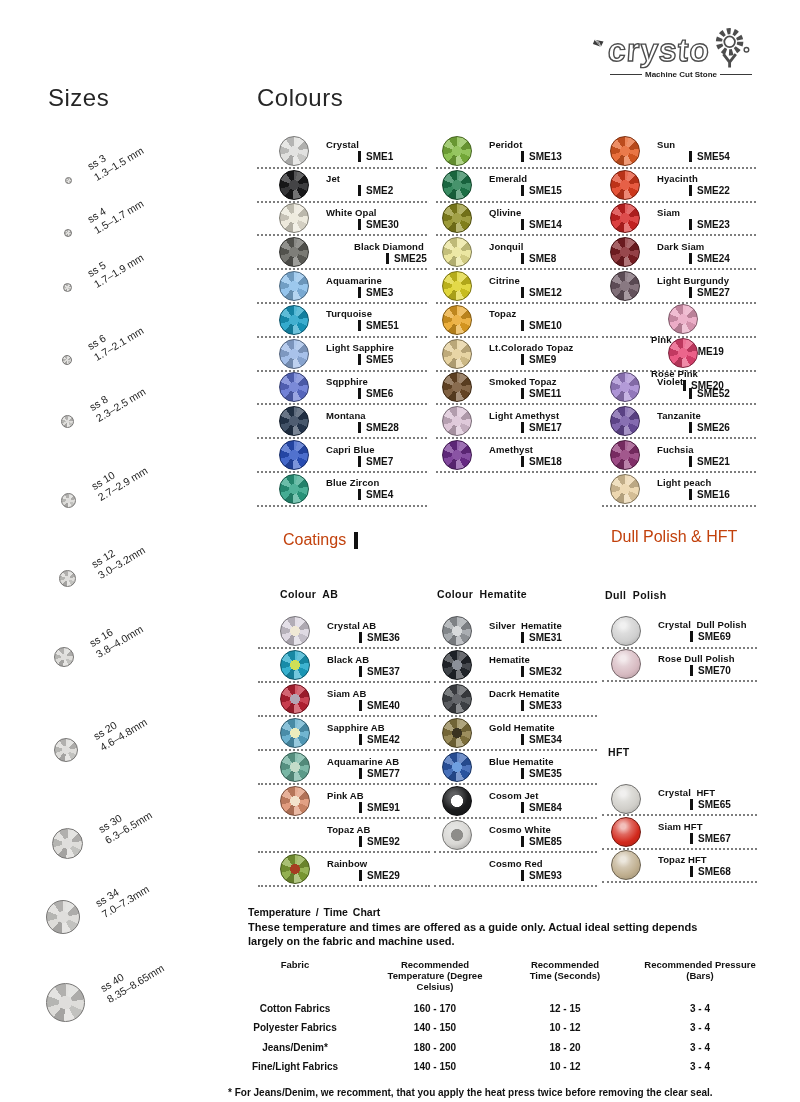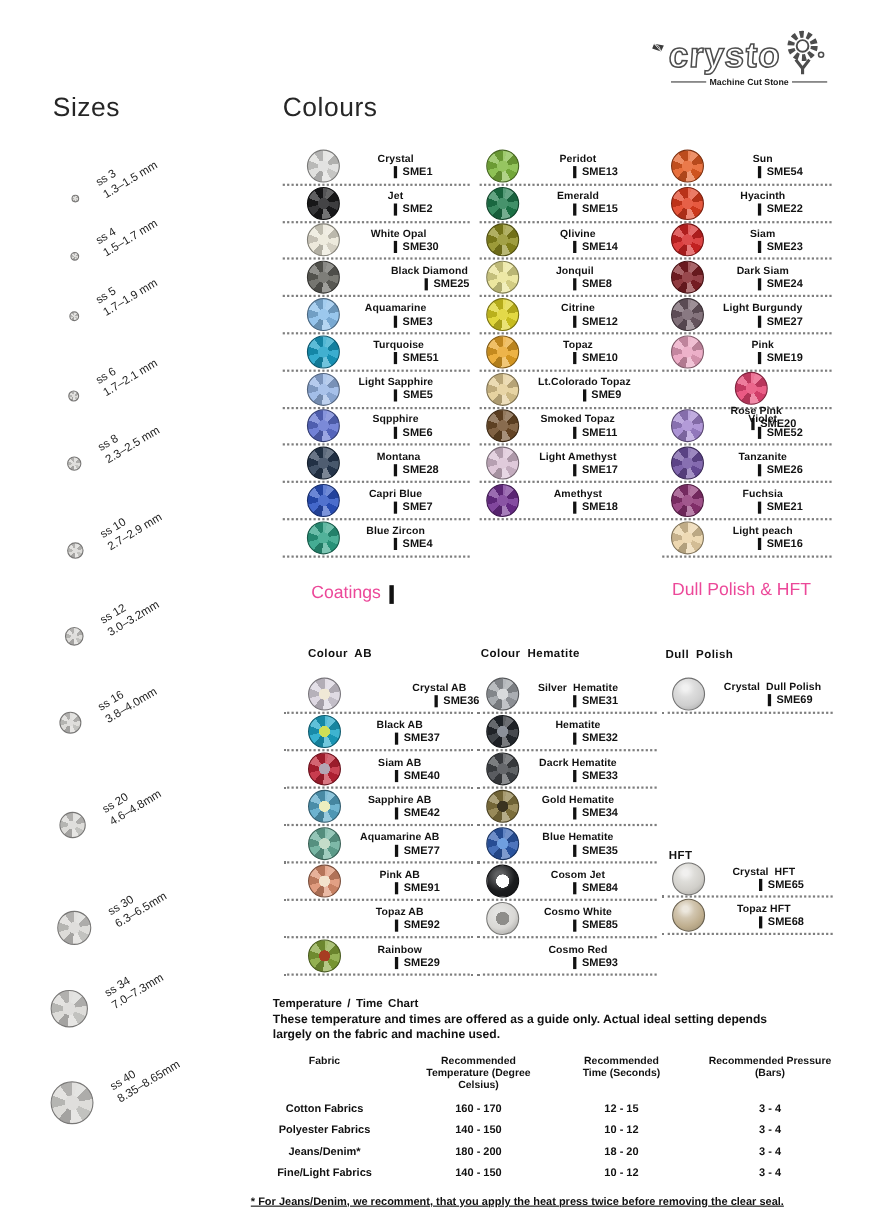--- a/index.html
+++ b/index.html
@@ -27,34 +27,34 @@
   .size-crystal{position:absolute;border-radius:50%;border:1px solid #8f8f8b;}
   .size-label{position:absolute;font-size:10.5px;color:#1c1c1c;line-height:1.2;
               transform:rotate(-31deg);transform-origin:0 100%;white-space:nowrap;}
   .size-code{display:block;}
   .size-range{display:block;}
 
   
   .swatch-col{position:absolute;}
   .entry{display:flex;align-items:center;border-bottom:2px dotted #7d7d7d;}
   .swatch{width:30px;height:30px;flex:0 0 30px;border-radius:50%;border:1px solid #555;}
-  .entry-text{margin-left:17px;display:flex;flex-direction:column;align-items:center;}
+  .entry-text{margin-left:17px;display:flex;flex-direction:column;}
   .entry-name{font-size:9.5px;font-weight:bold;white-space:pre;letter-spacing:.1px;}
   .entry-code{font-size:10px;font-weight:bold;margin-left:32px;margin-top:1px;display:flex;align-items:center;}
   .bar{width:3px;height:11px;background:#111;margin-right:5px;flex:0 0 3px;}
 
   
   .sub-hdr{position:absolute;font-size:10.5px;font-weight:bold;letter-spacing:.4px;word-spacing:3px;}
   #hdr-ab{left:280px;top:588px;}
   #hdr-hem{left:437px;top:588px;}
   #hdr-dull{left:605px;top:589px;}
-  #hdr-hft{left:608px;top:772px;}
+  #hdr-hft{left:608px;top:746px;}
 
   
-  .mid-title{position:absolute;font-size:16px;font-weight:400;color:#ec4899;}
+  .mid-title{position:absolute;font-size:16px;font-weight:400;color:#c2410c;}
   #coatings-title{left:283px;top:531px;display:flex;align-items:center;}
   .title-bar{display:inline-block;width:3.5px;height:17px;background:#111;margin-left:8px;}
   #dullhft-title{left:611px;top:528px;}
 
   
   #colours-col-1{left:257px;top:135px;width:170px;}
   #colours-col-2{left:436px;top:135px;width:162px;}
   #colours-col-3{left:602px;top:135px;width:154px;}
   #coat-ab{left:258px;top:615px;width:172px;}
   #coat-hem{left:434px;top:615px;width:163px;}
@@ -62,21 +62,21 @@
   #coat-hft{left:602px;top:783px;width:155px;}
 
   
   #temp-chart{position:absolute;left:220px;top:906px;width:565px;}
   .temp-title{font-size:10.5px;font-weight:bold;margin-left:28px;word-spacing:2px;}
   .temp-desc{font-size:11px;font-weight:bold;margin-left:28px;margin-top:3px;width:480px;line-height:1.25;}
   .temp-table{display:grid;grid-template-columns:150px 130px 130px 140px;margin-top:10px;}
   .tcell{text-align:center;font-weight:bold;}
   .thead{font-size:9.5px;line-height:1.2;white-space:pre-line;padding-bottom:6px;}
   .tdata{font-size:10px;height:19.5px;display:flex;align-items:center;justify-content:center;}
-  .temp-footnote{font-size:10px;font-weight:bold;margin-left:8px;margin-top:10px;text-decoration:underline;}
+  .temp-footnote{font-size:10px;font-weight:bold;margin-left:8px;margin-top:10px;}
 </style>
 </head>
 <body>
 
 <div class="page">
 
   <div class="logo">
     <div class="logo-row">
       <svg class="logo-diamond" width="16" height="14" viewBox="0 0 16 14">
         <polygon points="3,1 13,3 10,9 1,6" fill="#3c3c3c"></polygon>
@@ -421,21 +421,21 @@
       <div class="entry" style="height: 33.8px;">
     <span class="swatch" style="margin-left: 8px; background: radial-gradient(circle, rgb(137, 121, 130) 0px, rgb(137, 121, 130) 25%, rgba(0, 0, 0, 0) 26%), conic-gradient(from 15deg, rgb(157, 143, 151) 0deg, rgb(157, 143, 151) 30deg, rgb(89, 73, 82) 30deg, rgb(89, 73, 82) 65deg, rgb(133, 116, 125) 65deg, rgb(133, 116, 125) 100deg, rgb(100, 82, 92) 100deg, rgb(100, 82, 92) 135deg, rgb(166, 153, 160) 135deg, rgb(166, 153, 160) 170deg, rgb(84, 69, 78) 170deg, rgb(84, 69, 78) 205deg, rgb(128, 111, 120) 205deg, rgb(128, 111, 120) 240deg, rgb(93, 76, 86) 240deg, rgb(93, 76, 86) 275deg, rgb(154, 140, 148) 275deg, rgb(154, 140, 148) 310deg, rgb(91, 75, 84) 310deg, rgb(91, 75, 84) 345deg, rgb(147, 132, 140) 345deg, rgb(147, 132, 140) 360deg), radial-gradient(circle at 38% 32%, rgb(190, 181, 186) 0px, rgb(190, 181, 186) 10%, rgb(111, 91, 102) 50%, rgb(72, 59, 66) 100%); border-color: rgb(61, 50, 56);"></span>
     <span class="entry-text">
       <span class="entry-name">Light Burgundy</span>
       <span class="entry-code">
         <i class="bar"></i>
         <b class="entry-code-text">SME27</b>
       </span>
     </span>
   </div>
-      <div class="entry" style="height: 33.8px;">
+      <div class="entry" style="height: 33.8px; flex-direction: column;">
     <span class="swatch" style="margin-left: 8px; background: radial-gradient(circle, rgb(237, 178, 202) 0px, rgb(237, 178, 202) 25%, rgba(0, 0, 0, 0) 26%), conic-gradient(from 15deg, rgb(240, 191, 211) 0deg, rgb(240, 191, 211) 30deg, rgb(186, 129, 152) 30deg, rgb(186, 129, 152) 65deg, rgb(236, 175, 200) 65deg, rgb(236, 175, 200) 100deg, rgb(210, 145, 171) 100deg, rgb(210, 145, 171) 135deg, rgb(241, 197, 215) 135deg, rgb(241, 197, 215) 170deg, rgb(177, 122, 144) 170deg, rgb(177, 122, 144) 205deg, rgb(236, 172, 198) 205deg, rgb(236, 172, 198) 240deg, rgb(196, 135, 160) 240deg, rgb(196, 135, 160) 275deg, rgb(240, 189, 210) 275deg, rgb(240, 189, 210) 310deg, rgb(191, 132, 156) 310deg, rgb(191, 132, 156) 345deg, rgb(239, 185, 206) 345deg, rgb(239, 185, 206) 360deg), radial-gradient(circle at 38% 32%, rgb(245, 213, 226) 0px, rgb(245, 213, 226) 10%, rgb(233, 161, 190) 50%, rgb(151, 105, 124) 100%); border-color: rgb(128, 89, 105);"></span>
     <span class="entry-text">
       <span class="entry-name">Pink</span>
       <span class="entry-code">
         <i class="bar"></i>
         <b class="entry-code-text">SME19</b>
       </span>
     </span>
   </div>
       <div class="entry" style="height: 33.8px; flex-direction: column;">
@@ -495,21 +495,21 @@
     <span class="title-bar"></span>
   </div>
   <div class="mid-title" id="dullhft-title">Dull Polish &amp; HFT</div>
 
   <div class="sub-hdr" id="hdr-ab">Colour AB</div>
   <div class="sub-hdr" id="hdr-hem">Colour Hematite</div>
   <div class="sub-hdr" id="hdr-dull">Dull Polish</div>
   <div class="sub-hdr" id="hdr-hft">HFT</div>
 
   <div class="swatch-col" id="coat-ab">
-      <div class="entry" style="height: 34px; gap: 36px;">
+      <div class="entry" style="height: 34px;">
     <span class="swatch" style="margin-left: 22px; background: radial-gradient(circle, rgb(240, 233, 214) 0px, rgb(240, 233, 214) 25%, rgba(0, 0, 0, 0) 26%), conic-gradient(from 15deg, rgb(229, 225, 233) 0deg, rgb(229, 225, 233) 30deg, rgb(174, 169, 178) 30deg, rgb(174, 169, 178) 65deg, rgb(223, 218, 227) 65deg, rgb(223, 218, 227) 100deg, rgb(195, 190, 200) 100deg, rgb(195, 190, 200) 135deg, rgb(231, 228, 235) 135deg, rgb(231, 228, 235) 170deg, rgb(165, 160, 169) 170deg, rgb(165, 160, 169) 205deg, rgb(222, 216, 226) 205deg, rgb(222, 216, 226) 240deg, rgb(182, 177, 186) 240deg, rgb(182, 177, 186) 275deg, rgb(228, 224, 232) 275deg, rgb(228, 224, 232) 310deg, rgb(178, 173, 182) 310deg, rgb(178, 173, 182) 345deg, rgb(227, 222, 230) 345deg, rgb(227, 222, 230) 360deg), radial-gradient(circle at 38% 32%, rgb(238, 235, 240) 0px, rgb(238, 235, 240) 10%, rgb(217, 211, 222) 50%, rgb(141, 137, 144) 100%); border-color: rgb(119, 116, 122);"></span>
     <span class="entry-text">
       <span class="entry-name">Crystal AB</span>
       <span class="entry-code">
         <i class="bar"></i>
         <b class="entry-code-text">SME36</b>
       </span>
     </span>
   </div>
       <div class="entry" style="height: 34px;">
@@ -669,29 +669,49 @@
       <div class="entry" style="height: 33.5px;">
     <span class="swatch" style="margin-left: 9px; background: radial-gradient(circle at 40% 30%, rgb(241, 241, 241) 0px, rgb(241, 241, 241) 10%, rgb(221, 221, 221) 32%, rgb(207, 207, 207) 62%, rgb(161, 161, 161) 100%); border-color: rgb(114, 114, 114);"></span>
     <span class="entry-text">
       <span class="entry-name">Crystal  Dull Polish</span>
       <span class="entry-code">
         <i class="bar"></i>
         <b class="entry-code-text">SME69</b>
       </span>
     </span>
   </div>
+      <div class="entry" style="height: 33.5px;">
+    <span class="swatch" style="margin-left: 9px; background: radial-gradient(circle at 40% 30%, rgb(243, 234, 236) 0px, rgb(243, 234, 236) 10%, rgb(227, 207, 212) 32%, rgb(215, 186, 193) 62%, rgb(168, 145, 151) 100%); border-color: rgb(118, 102, 106);"></span>
+    <span class="entry-text">
+      <span class="entry-name">Rose Dull Polish</span>
+      <span class="entry-code">
+        <i class="bar"></i>
+        <b class="entry-code-text">SME70</b>
+      </span>
+    </span>
+  </div>
     </div>
   <div class="swatch-col" id="coat-hft">
       <div class="entry" style="height: 33.4px;">
     <span class="swatch" style="margin-left: 9px; background: radial-gradient(circle at 40% 30%, rgb(241, 240, 239) 0px, rgb(241, 240, 239) 10%, rgb(222, 221, 217) 32%, rgb(208, 206, 201) 62%, rgb(162, 161, 157) 100%); border-color: rgb(114, 113, 111);"></span>
     <span class="entry-text">
       <span class="entry-name">Crystal  HFT</span>
       <span class="entry-code">
         <i class="bar"></i>
         <b class="entry-code-text">SME65</b>
+      </span>
+    </span>
+  </div>
+      <div class="entry" style="height: 33.4px;">
+    <span class="swatch" style="margin-left: 9px; background: radial-gradient(circle at 40% 30%, rgb(242, 191, 187) 0px, rgb(242, 191, 187) 10%, rgb(224, 105, 96) 32%, rgb(210, 41, 28) 62%, rgb(164, 32, 22) 100%); border-color: rgb(116, 23, 15);"></span>
+    <span class="entry-text">
+      <span class="entry-name">Siam HFT</span>
+      <span class="entry-code">
+        <i class="bar"></i>
+        <b class="entry-code-text">SME67</b>
       </span>
     </span>
   </div>
       <div class="entry" style="height: 33.4px;">
     <span class="swatch" style="margin-left: 9px; background: radial-gradient(circle at 40% 30%, rgb(236, 231, 221) 0px, rgb(236, 231, 221) 10%, rgb(210, 198, 176) 32%, rgb(191, 174, 142) 62%, rgb(149, 136, 111) 100%); border-color: rgb(105, 96, 78);"></span>
     <span class="entry-text">
       <span class="entry-name">Topaz HFT</span>
       <span class="entry-code">
         <i class="bar"></i>
         <b class="entry-code-text">SME68</b>

